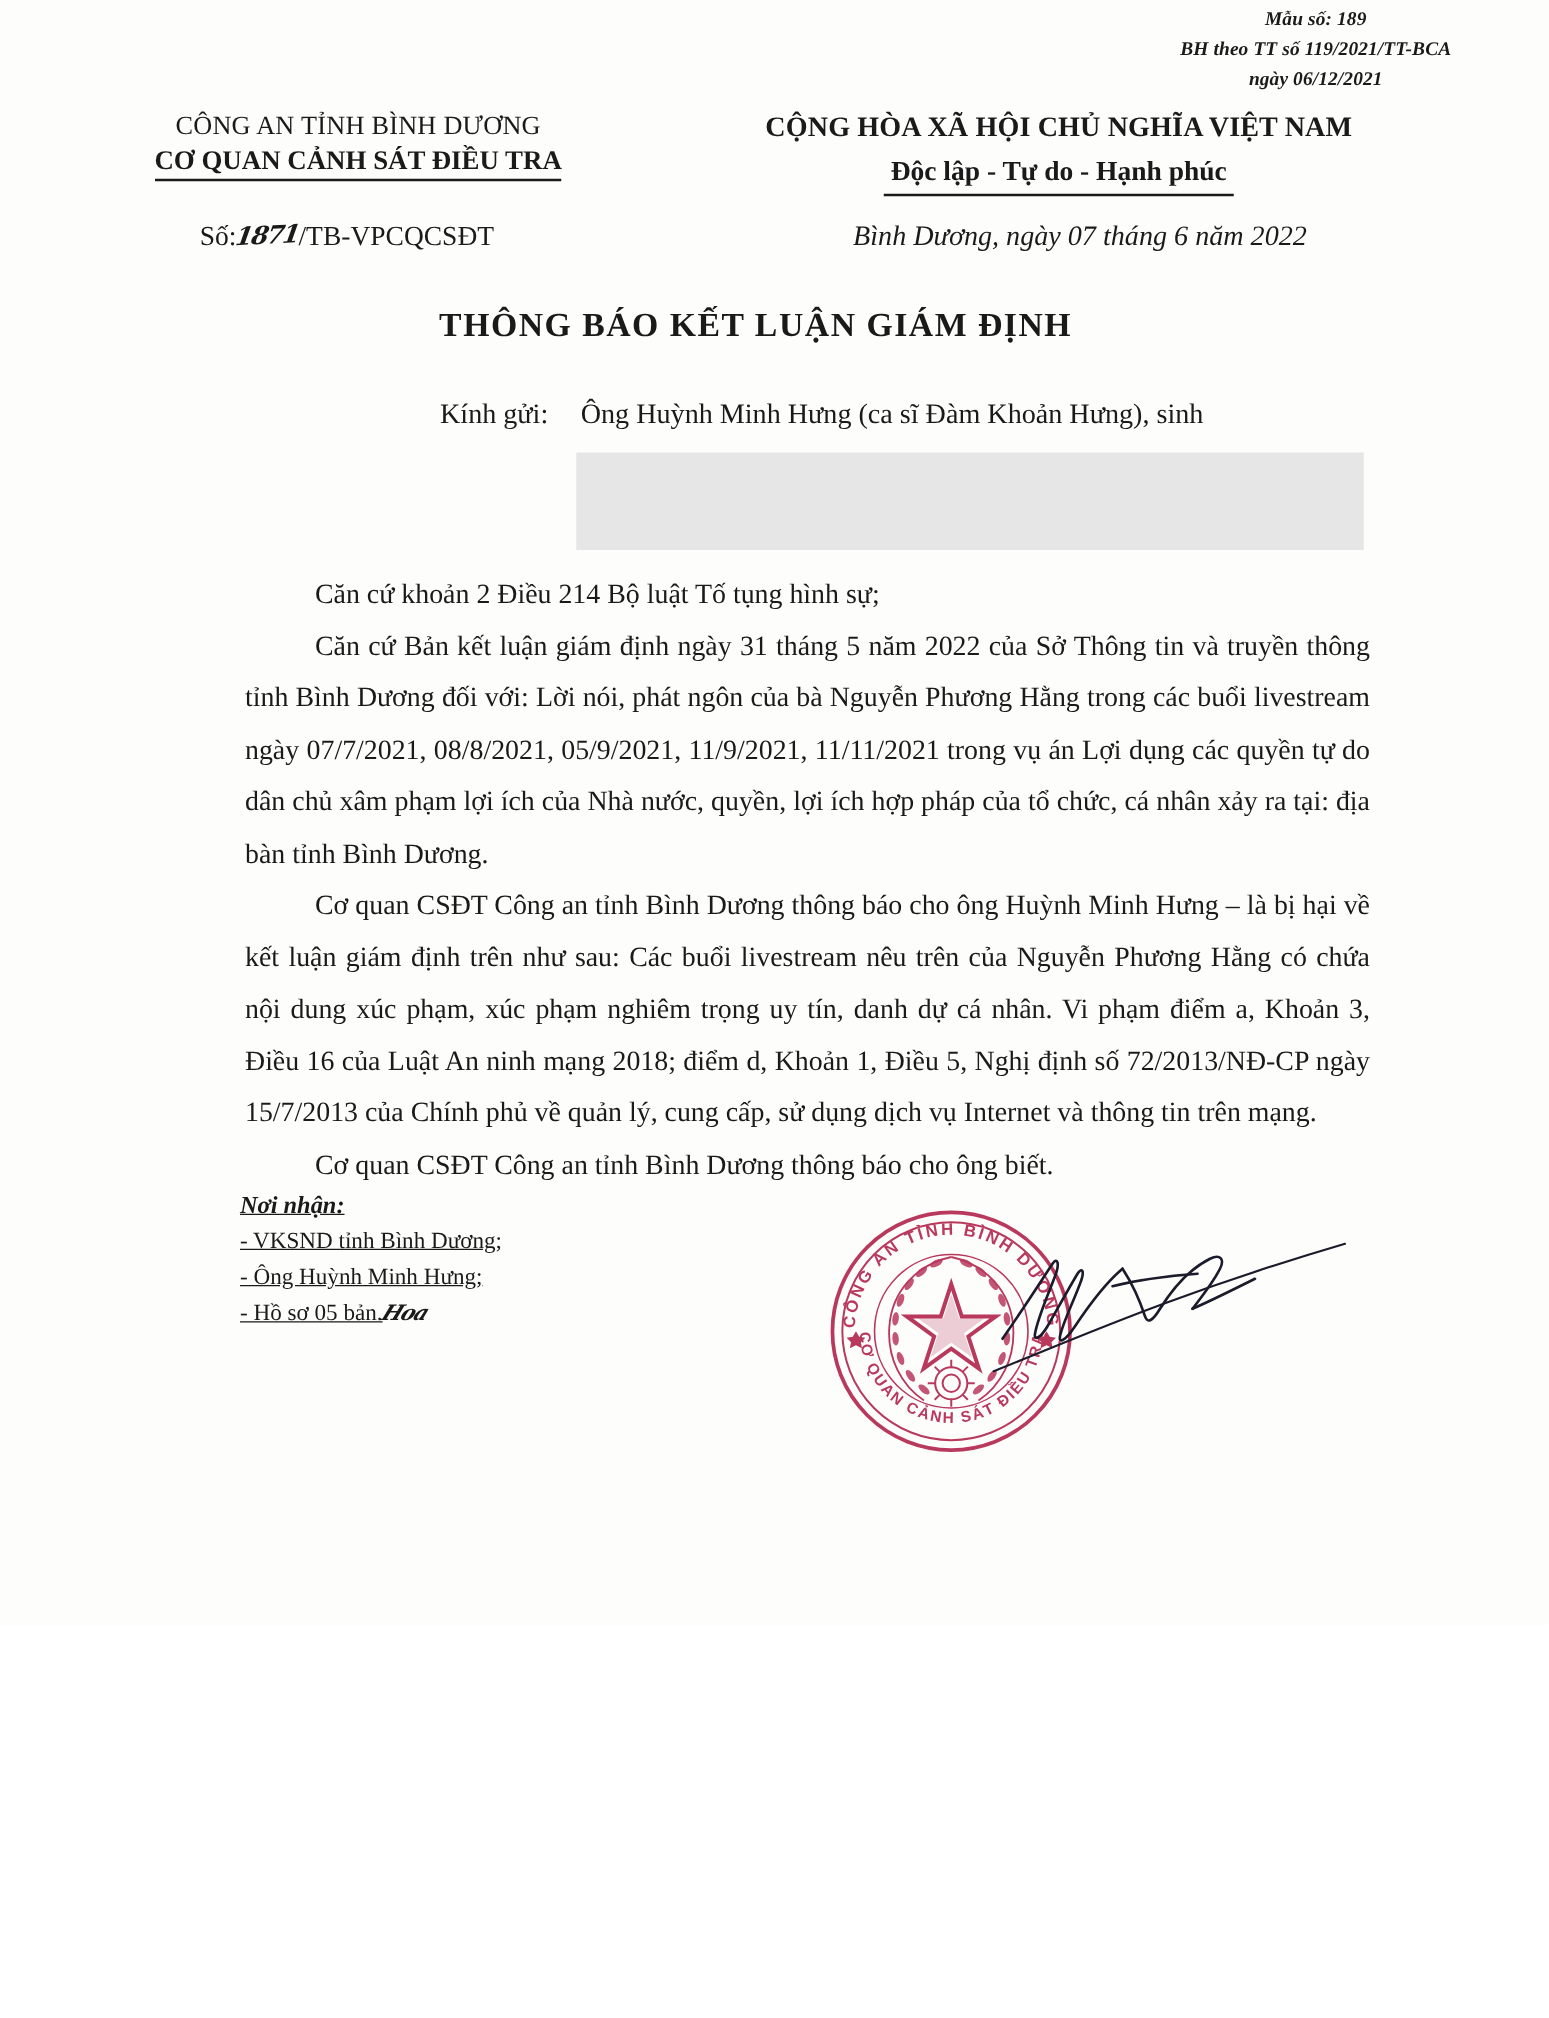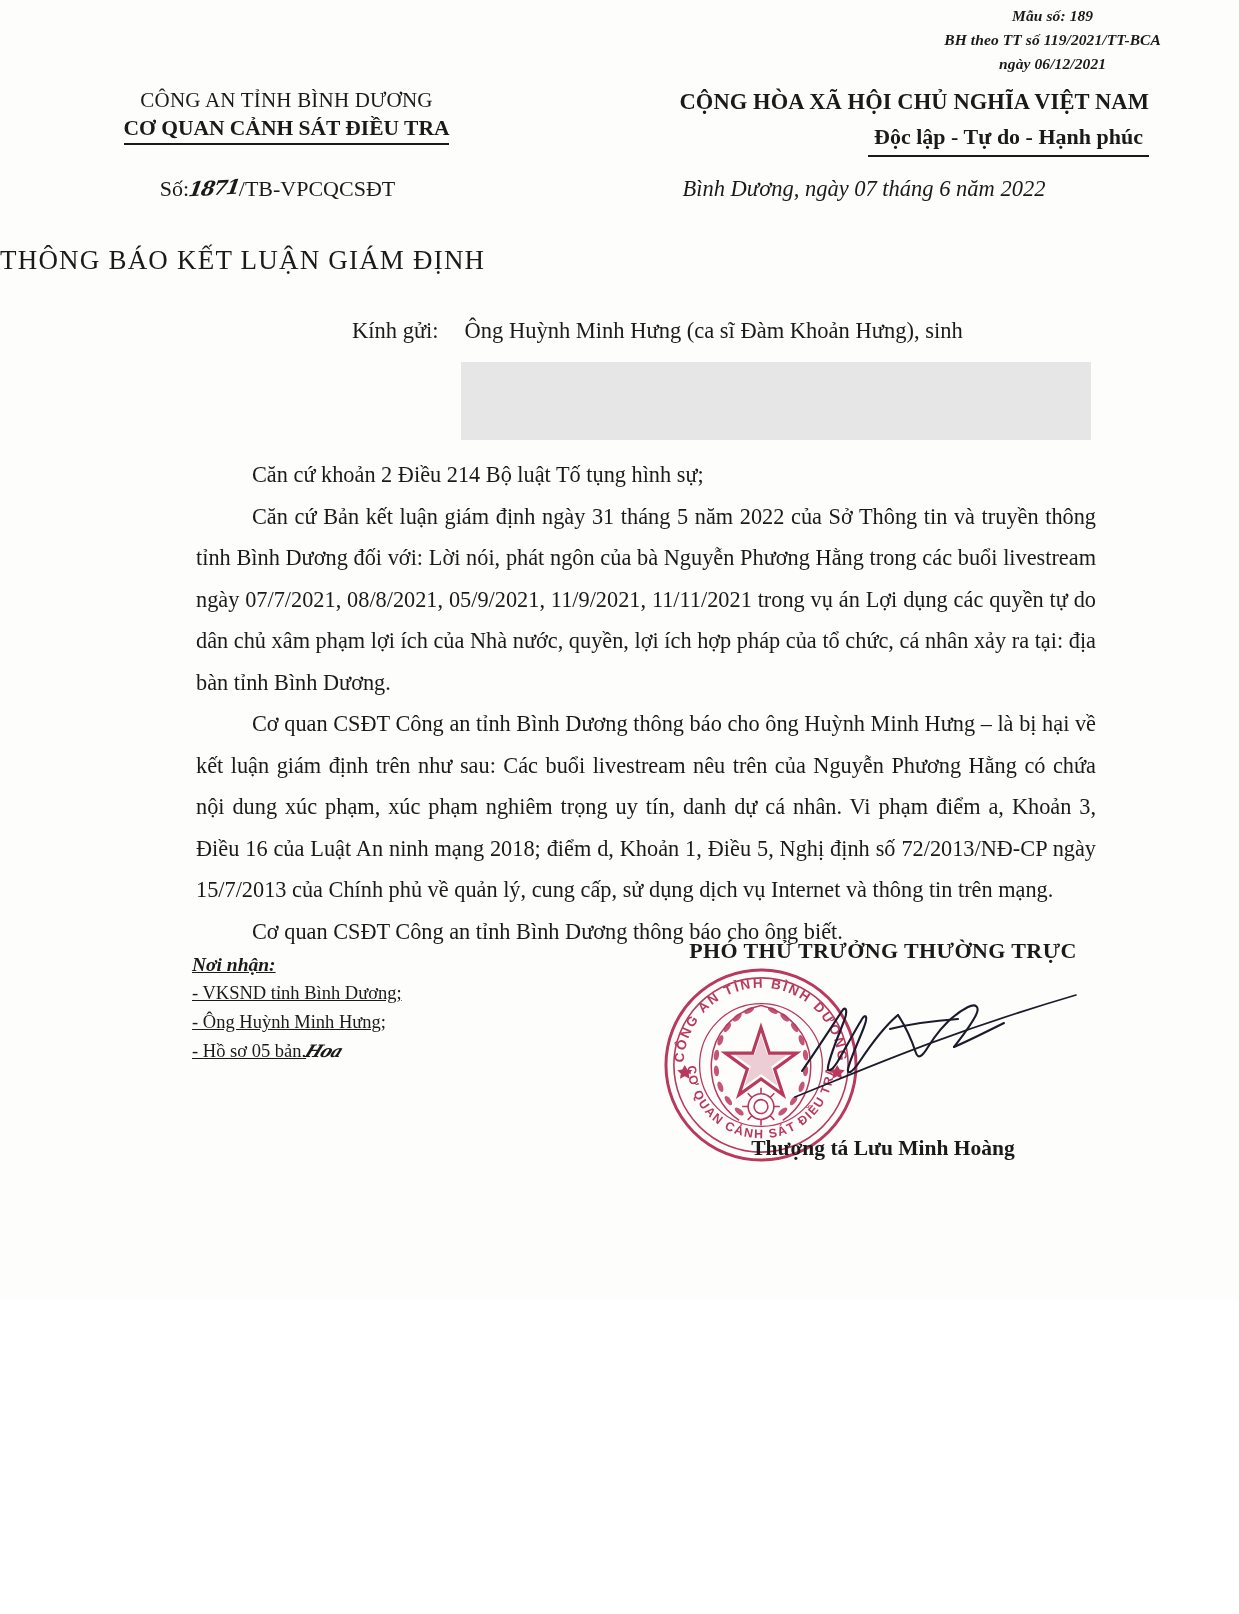--- a/index.html
+++ b/index.html
@@ -39,21 +39,21 @@
     display: flex;
   }
   .hdr-left {
     width: 545px;
     text-align: center;
     padding-left: 28px;
     box-sizing: border-box;
   }
   .hdr-right {
     flex: 1;
-    text-align: right;
+    text-align: center;
     padding-right: 90px;
     box-sizing: border-box;
   }
   .hdr-l1 {
     font-size: 21px;
     letter-spacing: 0.2px;
     line-height: 1.35;
     white-space: nowrap;
   }
   .hdr-l2 {
@@ -122,23 +122,23 @@
     font-size: 22.5px;
     white-space: nowrap;
   }
 
   
   .doc-title {
     position: absolute;
     top: 245px;
     left: 0;
     width: 1239px;
-    text-align: left;
+    text-align: center;
     font-size: 27px;
-    font-weight: normal;
+    font-weight: bold;
     letter-spacing: 1.2px;
     padding-right: 30px;
     box-sizing: border-box;
   }
 
   
   .recipient {
     position: absolute;
     top: 318px;
     left: 352px;
@@ -284,24 +284,20 @@
     <p>Cơ quan CSĐT Công an tỉnh Bình Dương thông báo cho ông biết.</p>
   </div>
 
   <div class="noi-nhan">
     <div class="nn-title">Nơi nhận:</div>
     <div class="nn-item">- VKSND tỉnh Bình Dương;</div>
     <div class="nn-item">- Ông Huỳnh Minh Hưng;</div>
     <div class="nn-item"><span>- Hồ sơ 05 bản.</span><span class="nn-hand">Hoa</span></div>
   </div>
 
-  <div class="sign-block">
-    <div class="sign-title">PHÓ THỦ TRƯỞNG THƯỜNG TRỰC</div>
-    <div class="sign-name">Thượng tá Lưu Minh Hoàng</div>
-  </div>
 
   <svg class="seal" viewBox="0 0 200 200">
     <defs>
       <path id="arcTop" d="M 22,100 A 78,78 0 0 1 178,100" fill="none"></path>
       <path id="arcBot" d="M 26,100 A 74,74 0 0 0 174,100" fill="none"></path>
     </defs>
     <circle cx="100" cy="100" r="96" fill="none" stroke="#b42b52" stroke-width="3"></circle>
     <circle cx="100" cy="100" r="88" fill="none" stroke="#b42b52" stroke-width="1.6"></circle>
     <circle cx="100" cy="100" r="62" fill="none" stroke="#b42b52" stroke-width="1.3"></circle>
     <text font-family="'Liberation Sans', sans-serif" font-size="13.5" font-weight="bold" fill="#b42b52" letter-spacing="2.1">

